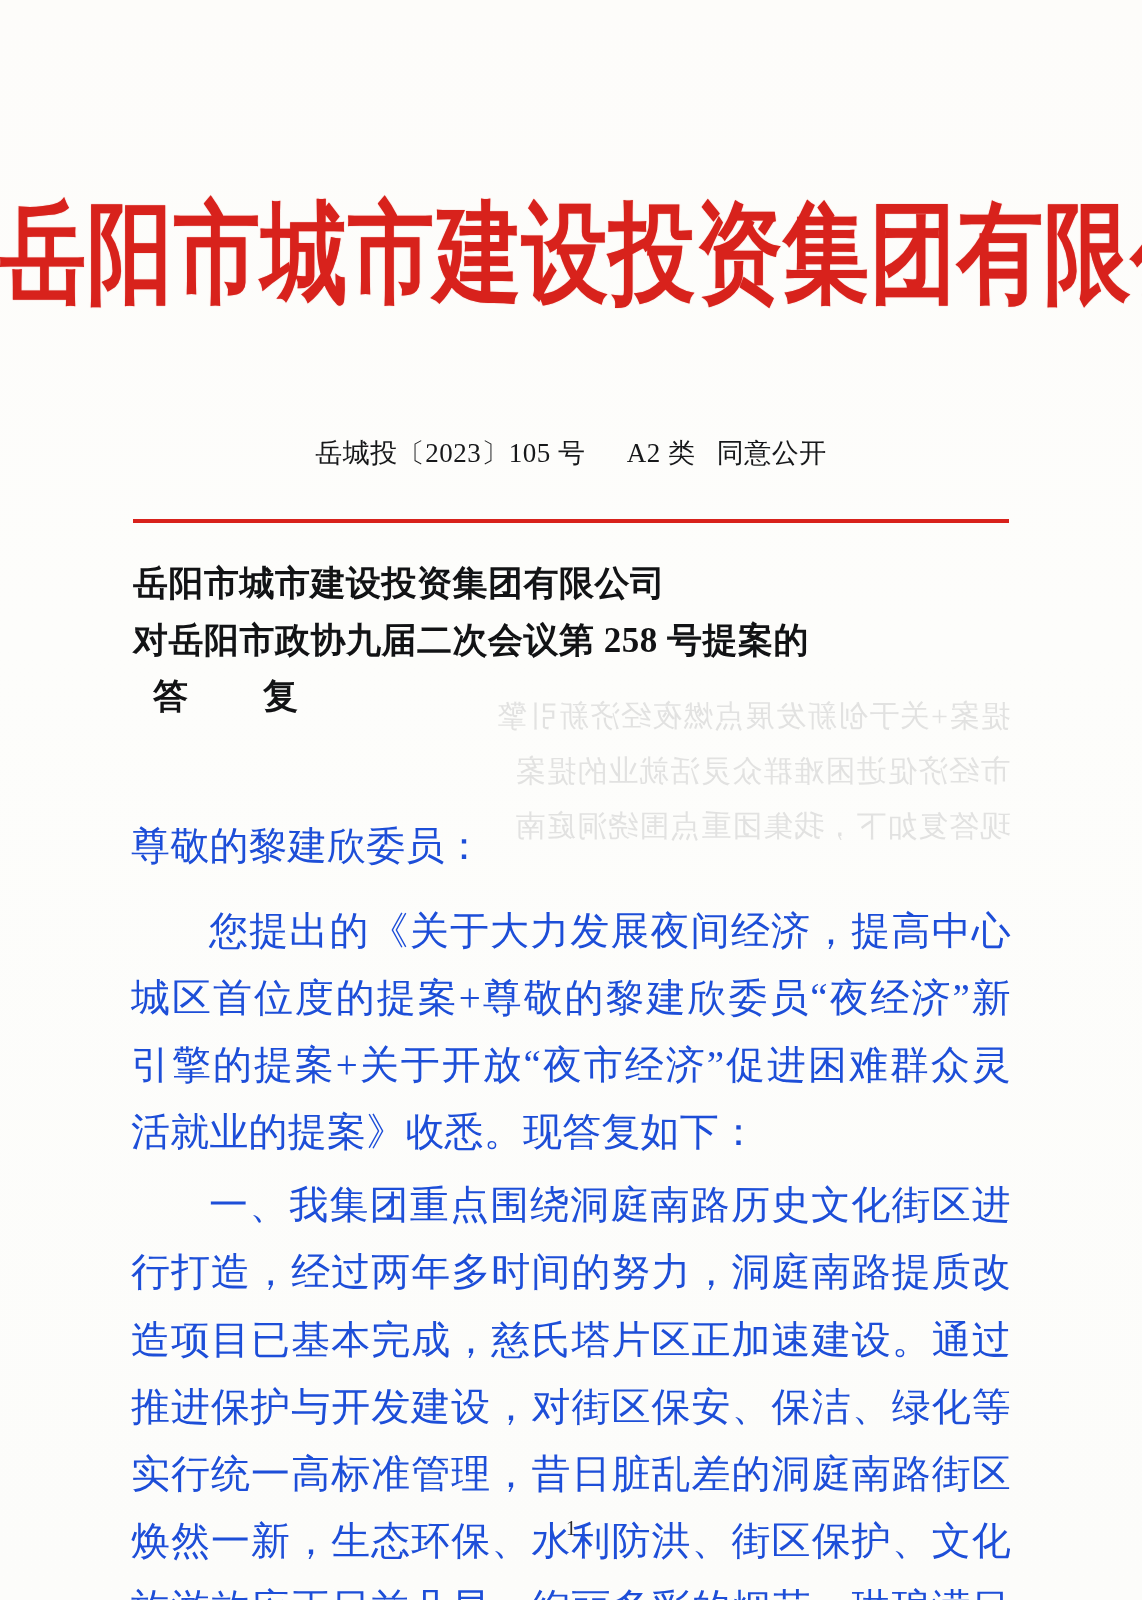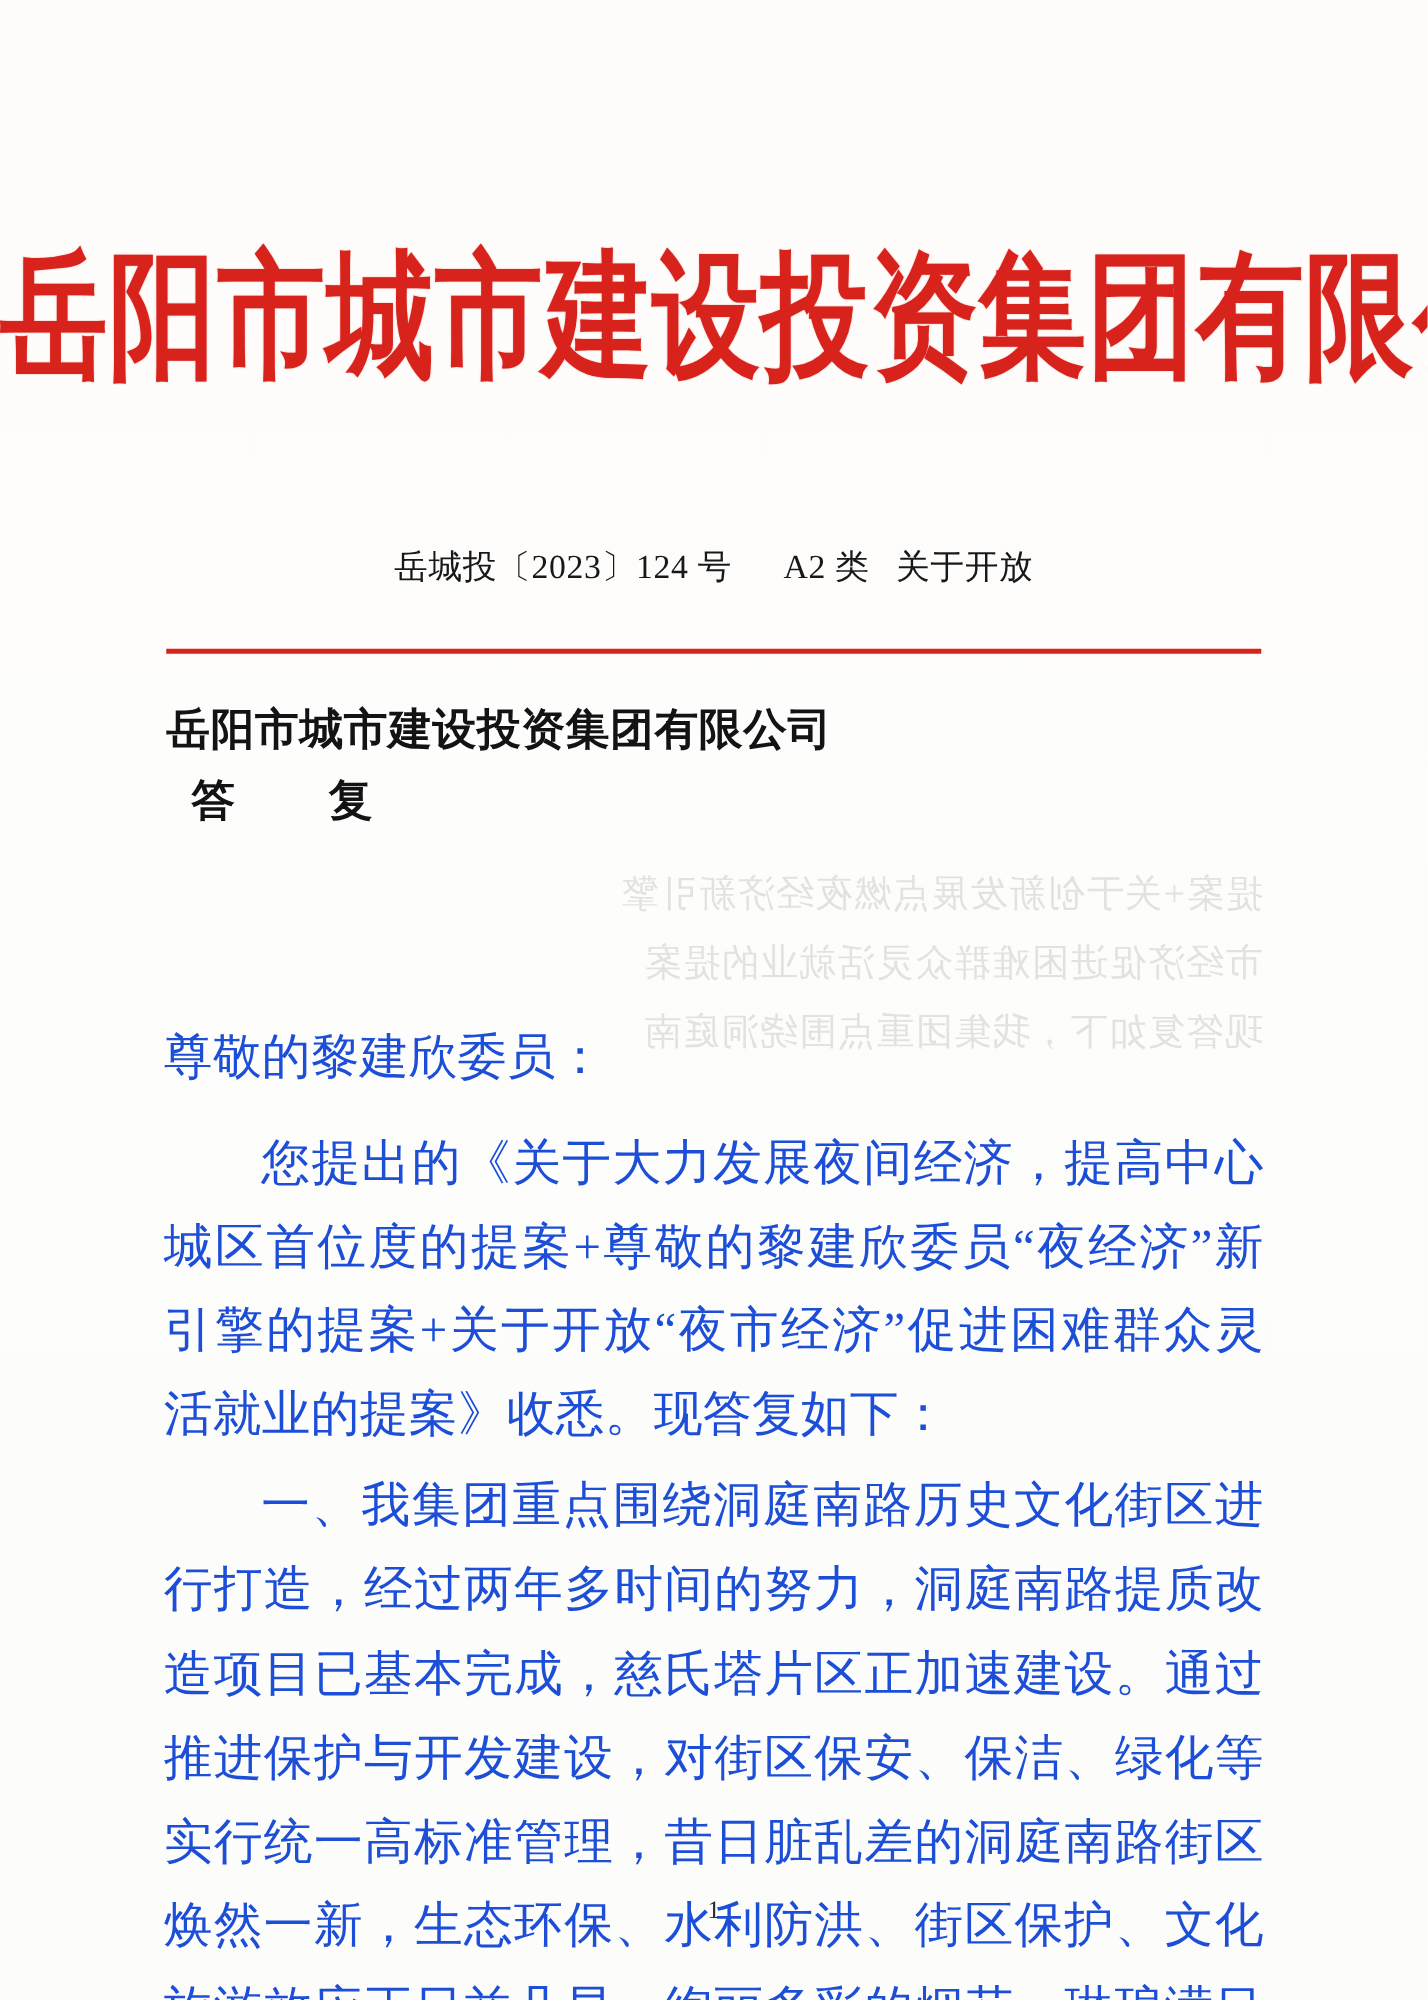--- a/index.html
+++ b/index.html
@@ -135,29 +135,30 @@
 <div class="page">
   <div class="paper-tint"></div>
 
   <div class="ghost g1">提案+关于创新发展点燃夜经济新引擎</div>
   <div class="ghost g2">市经济促进困难群众灵活就业的提案</div>
   <div class="ghost g3">现答复如下，我集团重点围绕洞庭南</div>
 
   <div class="masthead">岳阳市城市建设投资集团有限公司文件</div>
 
   <div class="doc-number-row">
-    <span class="num">岳城投〔2023〕124 号</span>
+    <span class="num">岳城投〔2023〕105 号</span>
     <span class="cat">A2 类</span>
-    <span class="pub">关于开放</span>
+    <span class="pub">同意公开</span>
   </div>
 
   <div class="red-rule"></div>
 
   <div class="title">
     <div>岳阳市城市建设投资集团有限公司</div>
+    <div>对岳阳市政协九届二次会议第 258 号提案的</div>
     <div class="line3">答　复</div>
   </div>
 
   <div class="body-text">
     <p class="salutation">尊敬的黎建欣委员：</p>
     <p class="indent">您提出的《关于大力发展夜间经济，提高中心城区首位度的提案+尊敬的黎建欣委员“夜经济”新引擎的提案+关于开放“夜市经济”促进困难群众灵活就业的提案》收悉。现答复如下：</p>
     <p class="indent">一、我集团重点围绕洞庭南路历史文化街区进行打造，经过两年多时间的努力，洞庭南路提质改造项目已基本完成，慈氏塔片区正加速建设。通过推进保护与开发建设，对街区保安、保洁、绿化等实行统一高标准管理，昔日脏乱差的洞庭南路街区焕然一新，生态环保、水利防洪、街区保护、文化旅游效应正日益凸显。绚丽多彩的烟花、琳琅满目的美食、精彩绝伦的演绎，洞庭南路</p>
   </div>
 
   <div class="page-number">1</div>

